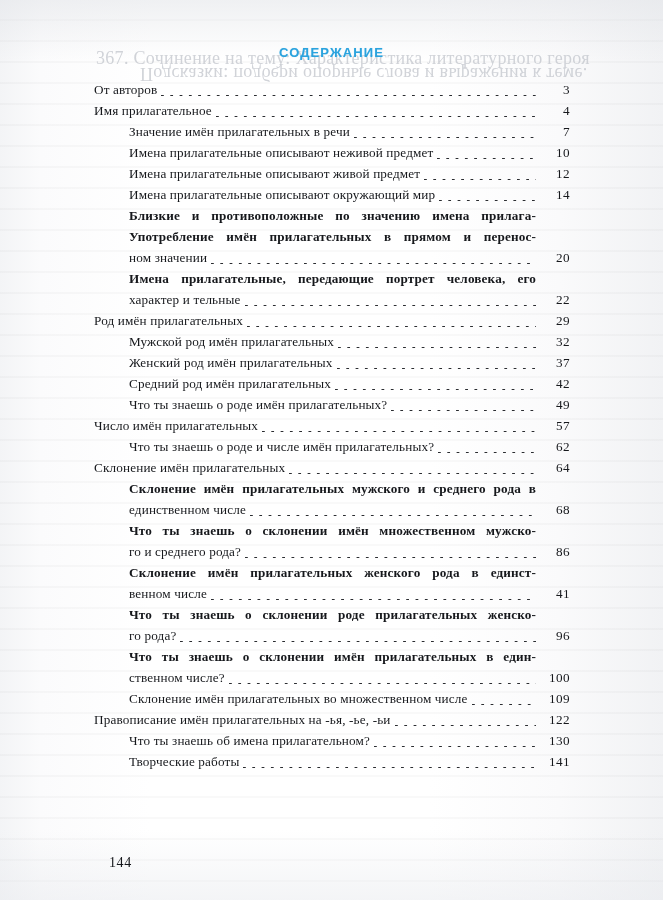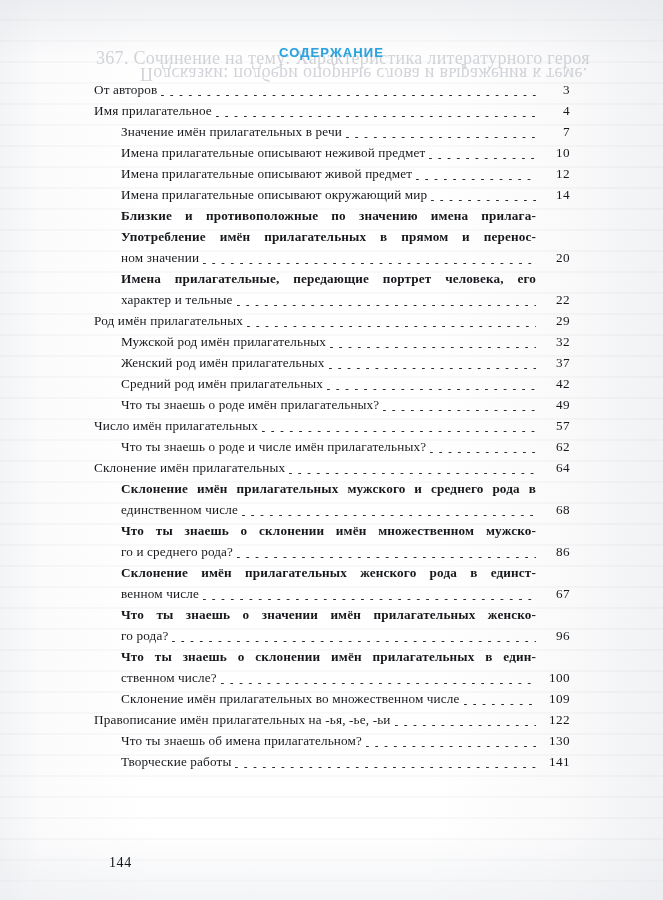--- a/index.html
+++ b/index.html
@@ -115,21 +115,21 @@
     flex: 0 0 30px;
     width: 30px;
     text-align: right;
     white-space: nowrap;
     padding-left: 4px;
     letter-spacing: 0.4px;
   }
 
   
   .lvl0 { margin-left: 0px; }
-  .lvl1 { margin-left: 27px; }
+  .lvl1 { margin-left: 35px; }
 
   
   .entry.wrap-first .txt-wrap { display: block; }
   .entry.wrap-first .label {
     white-space: normal;
     display: block;
     text-align: justify;
     text-align-last: justify;
     padding-right: 0;
     font-weight: bold;
@@ -320,25 +320,25 @@
         <span class="txt-wrap">
           <span class="label">Склонение имён прилагательных женского рода в единст-</span>
         </span>
         <span class="pg"></span>
       </div>
       <div class="entry lvl1">
         <span class="txt-wrap">
           <span class="label">венном числе</span>
           <span class="leader"></span>
         </span>
-        <span class="pg">67</span>
-      </div>
-      <div class="entry wrap-first lvl1">
-        <span class="txt-wrap">
-          <span class="label">Что ты знаешь о значении имён прилагательных женско-</span>
+        <span class="pg">41</span>
+      </div>
+      <div class="entry wrap-first lvl1">
+        <span class="txt-wrap">
+          <span class="label">Что ты знаешь о склонении роде прилагательных женско-</span>
         </span>
         <span class="pg"></span>
       </div>
       <div class="entry lvl1">
         <span class="txt-wrap">
           <span class="label">го рода?</span>
           <span class="leader"></span>
         </span>
         <span class="pg">96</span>
       </div>

